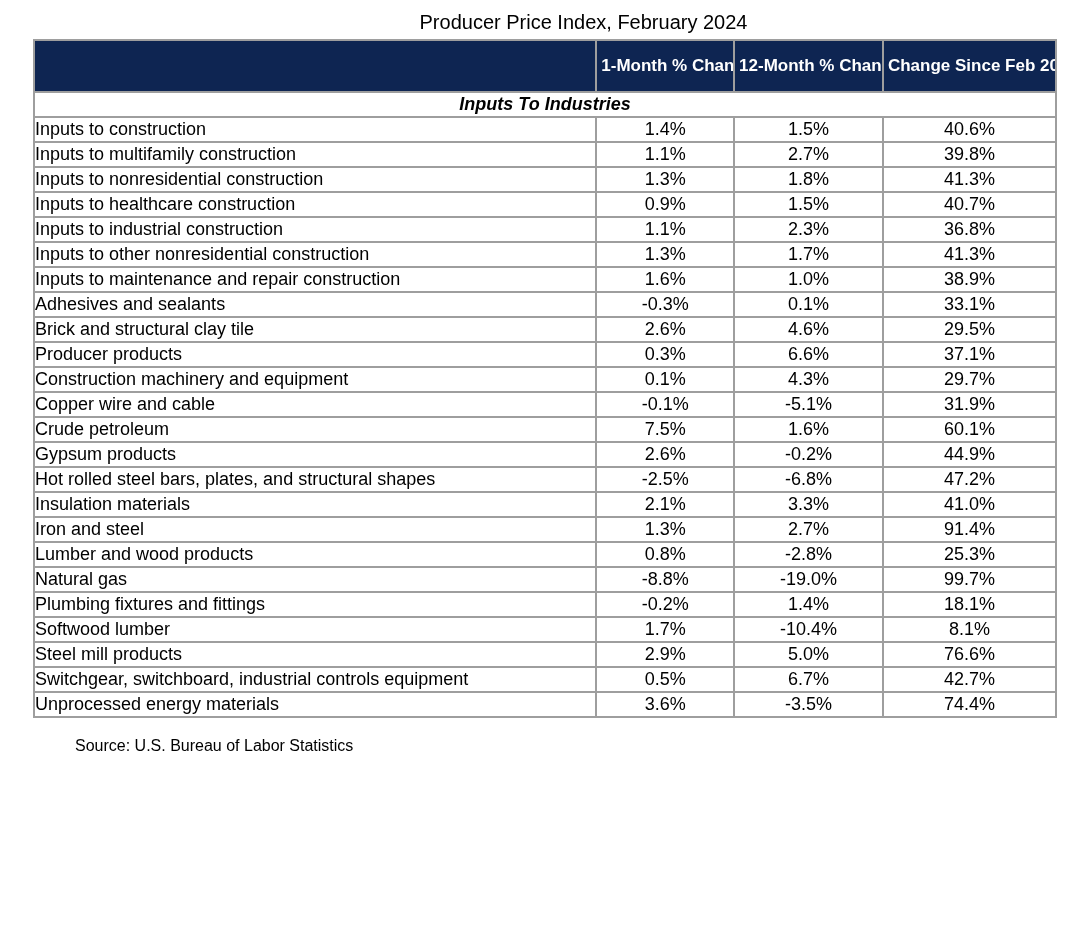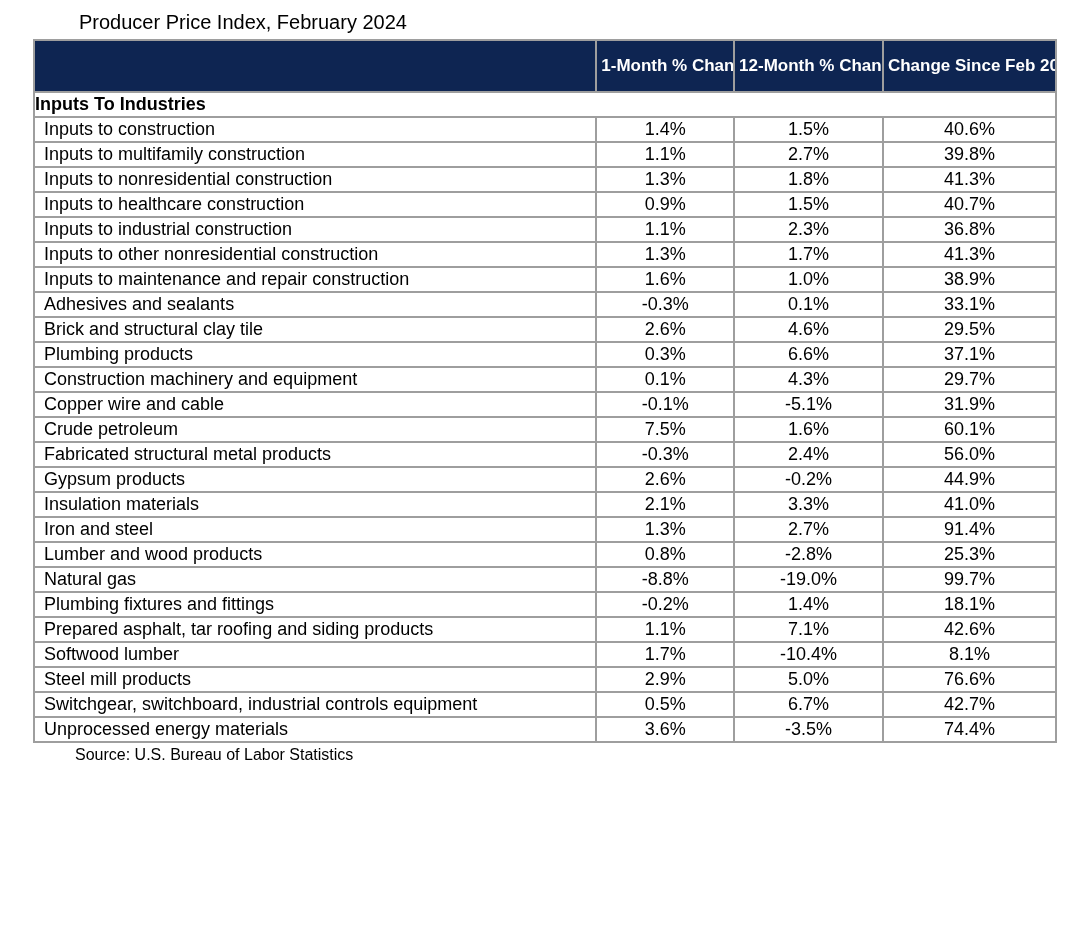--- a/index.html
+++ b/index.html
@@ -18,20 +18,21 @@
     -webkit-font-smoothing:antialiased;
   }
   .page{
     padding:8px 0 0 33px;
   }
   .title{
     font-size:20px;
     line-height:1.2;
     margin:2px 0 5px 46px;
     font-weight:400;
+    text-align:center;
   }
   table.ppi{
     border-collapse:collapse;
     width:1024px;
     table-layout:fixed;
   }
   table.ppi th, table.ppi td{
     border:2px solid var(--grid);
     overflow:hidden;
     white-space:nowrap;
@@ -54,32 +55,33 @@
   }
   tbody td{
     background:#ffffff;
     font-size:18px;
     height:23px;
     padding:0;
     vertical-align:middle;
   }
   td.label-cell{
     text-align:left;
-    padding-left:9px;
   }
   td.num-cell{
     text-align:center;
   }
   td.section-cell{
+    text-align:center;
     font-weight:bold;
+    font-style:italic;
     font-size:18px;
   }
   .source{
     font-size:16px;
-    margin:3px 0 0 42px;
+    margin:19px 0 0 42px;
   }
 </style>
 </head>
 <body>
 
 <div class="page">
   <div class="title">Producer Price Index, February 2024</div>
 
   <table class="ppi">
     <colgroup>
@@ -148,21 +150,21 @@
           <td class="num-cell">0.1%</td>
           <td class="num-cell">33.1%</td>
         </tr>
         <tr>
           <td class="label-cell">Brick and structural clay tile</td>
           <td class="num-cell">2.6%</td>
           <td class="num-cell">4.6%</td>
           <td class="num-cell">29.5%</td>
         </tr>
         <tr>
-          <td class="label-cell">Plumbing products</td>
+          <td class="label-cell">Producer products</td>
           <td class="num-cell">0.3%</td>
           <td class="num-cell">6.6%</td>
           <td class="num-cell">37.1%</td>
         </tr>
         <tr>
           <td class="label-cell">Construction machinery and equipment</td>
           <td class="num-cell">0.1%</td>
           <td class="num-cell">4.3%</td>
           <td class="num-cell">29.7%</td>
         </tr>
@@ -172,32 +174,32 @@
           <td class="num-cell">-5.1%</td>
           <td class="num-cell">31.9%</td>
         </tr>
         <tr>
           <td class="label-cell">Crude petroleum</td>
           <td class="num-cell">7.5%</td>
           <td class="num-cell">1.6%</td>
           <td class="num-cell">60.1%</td>
         </tr>
         <tr>
-          <td class="label-cell">Fabricated structural metal products</td>
-          <td class="num-cell">-0.3%</td>
-          <td class="num-cell">2.4%</td>
-          <td class="num-cell">56.0%</td>
-        </tr>
-        <tr>
           <td class="label-cell">Gypsum products</td>
           <td class="num-cell">2.6%</td>
           <td class="num-cell">-0.2%</td>
           <td class="num-cell">44.9%</td>
         </tr>
         <tr>
+          <td class="label-cell">Hot rolled steel bars, plates, and structural shapes</td>
+          <td class="num-cell">-2.5%</td>
+          <td class="num-cell">-6.8%</td>
+          <td class="num-cell">47.2%</td>
+        </tr>
+        <tr>
           <td class="label-cell">Insulation materials</td>
           <td class="num-cell">2.1%</td>
           <td class="num-cell">3.3%</td>
           <td class="num-cell">41.0%</td>
         </tr>
         <tr>
           <td class="label-cell">Iron and steel</td>
           <td class="num-cell">1.3%</td>
           <td class="num-cell">2.7%</td>
           <td class="num-cell">91.4%</td>
@@ -214,26 +216,20 @@
           <td class="num-cell">-19.0%</td>
           <td class="num-cell">99.7%</td>
         </tr>
         <tr>
           <td class="label-cell">Plumbing fixtures and fittings</td>
           <td class="num-cell">-0.2%</td>
           <td class="num-cell">1.4%</td>
           <td class="num-cell">18.1%</td>
         </tr>
         <tr>
-          <td class="label-cell">Prepared asphalt, tar roofing and siding products</td>
-          <td class="num-cell">1.1%</td>
-          <td class="num-cell">7.1%</td>
-          <td class="num-cell">42.6%</td>
-        </tr>
-        <tr>
           <td class="label-cell">Softwood lumber</td>
           <td class="num-cell">1.7%</td>
           <td class="num-cell">-10.4%</td>
           <td class="num-cell">8.1%</td>
         </tr>
         <tr>
           <td class="label-cell">Steel mill products</td>
           <td class="num-cell">2.9%</td>
           <td class="num-cell">5.0%</td>
           <td class="num-cell">76.6%</td>

